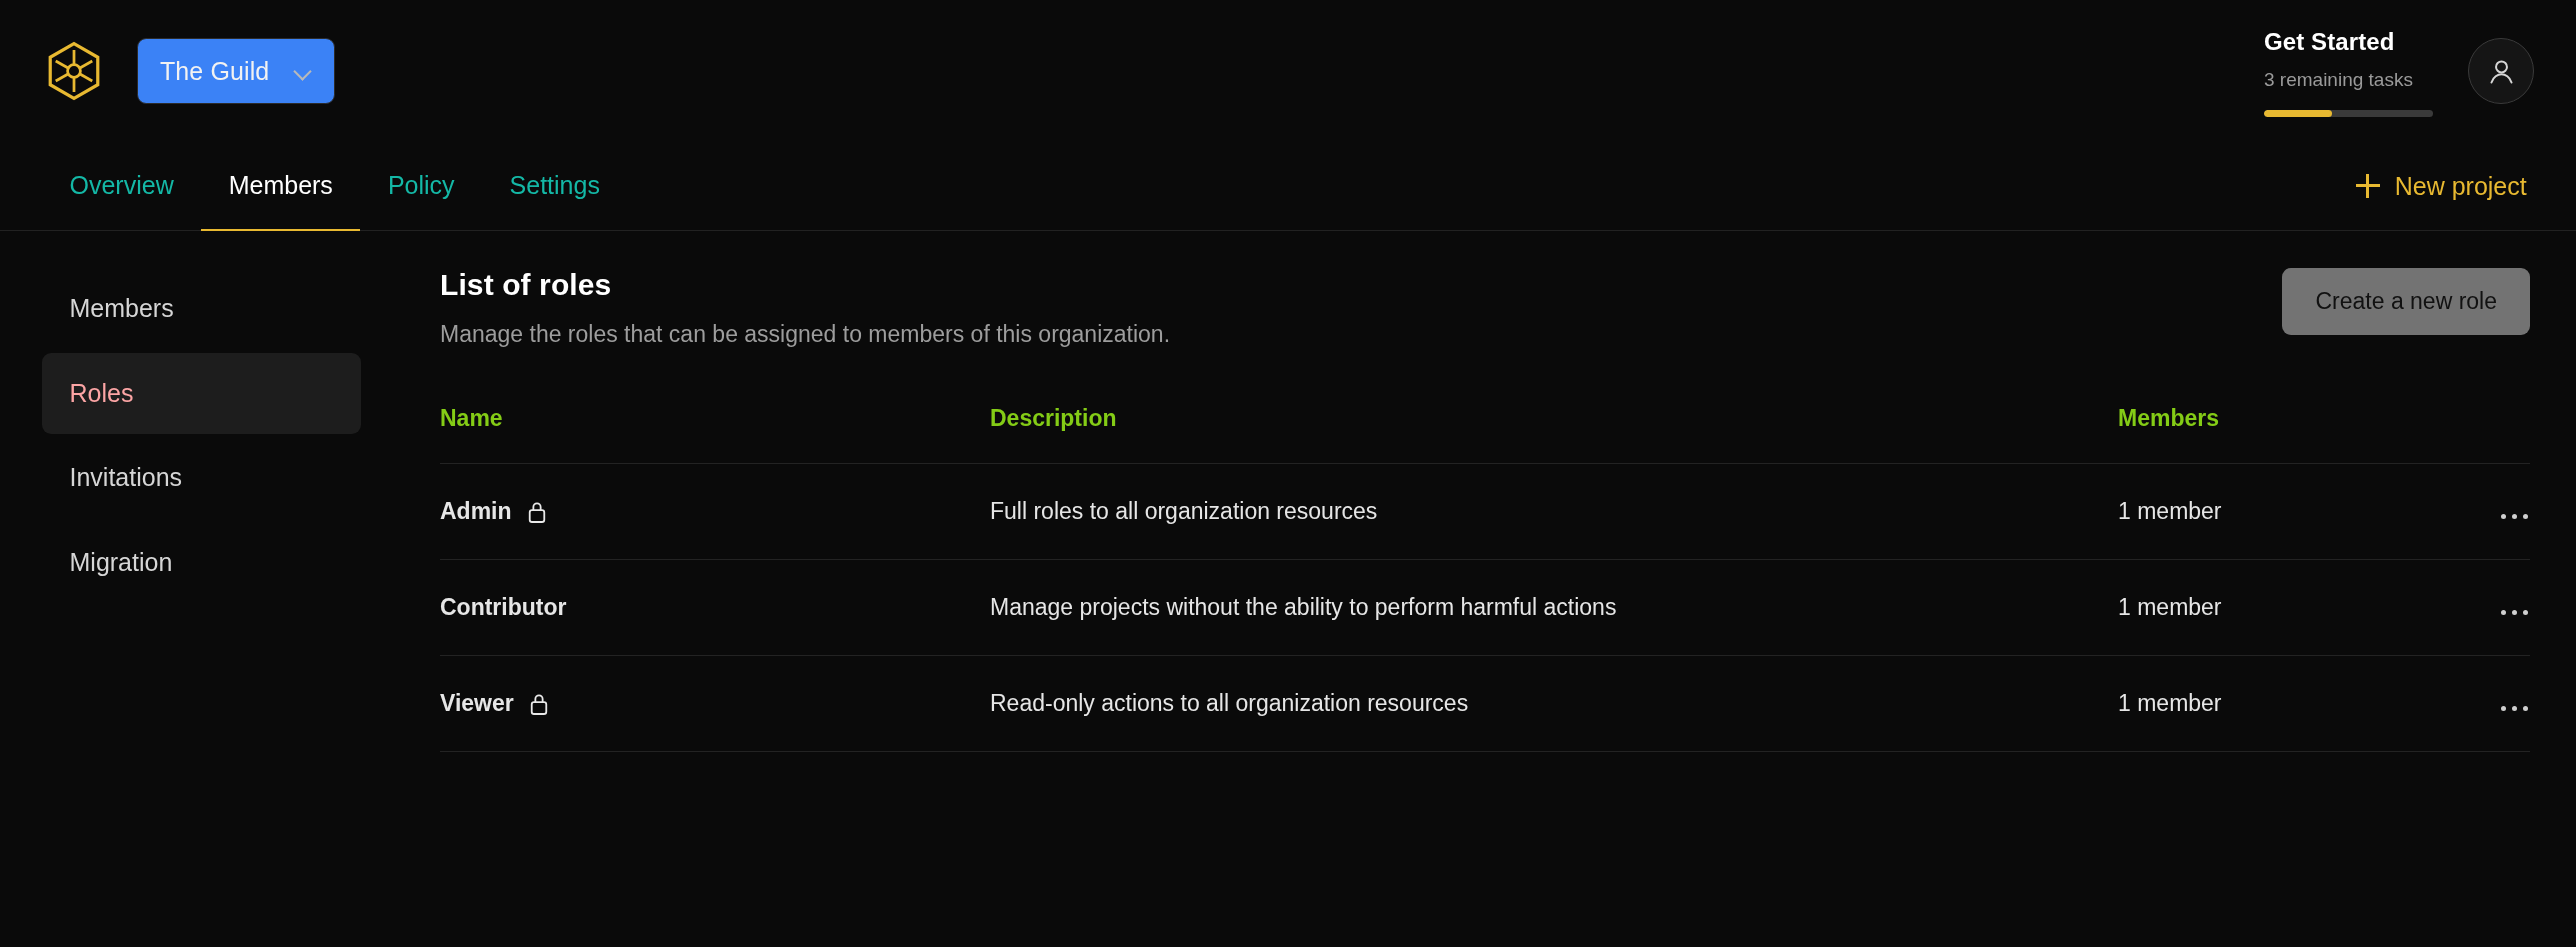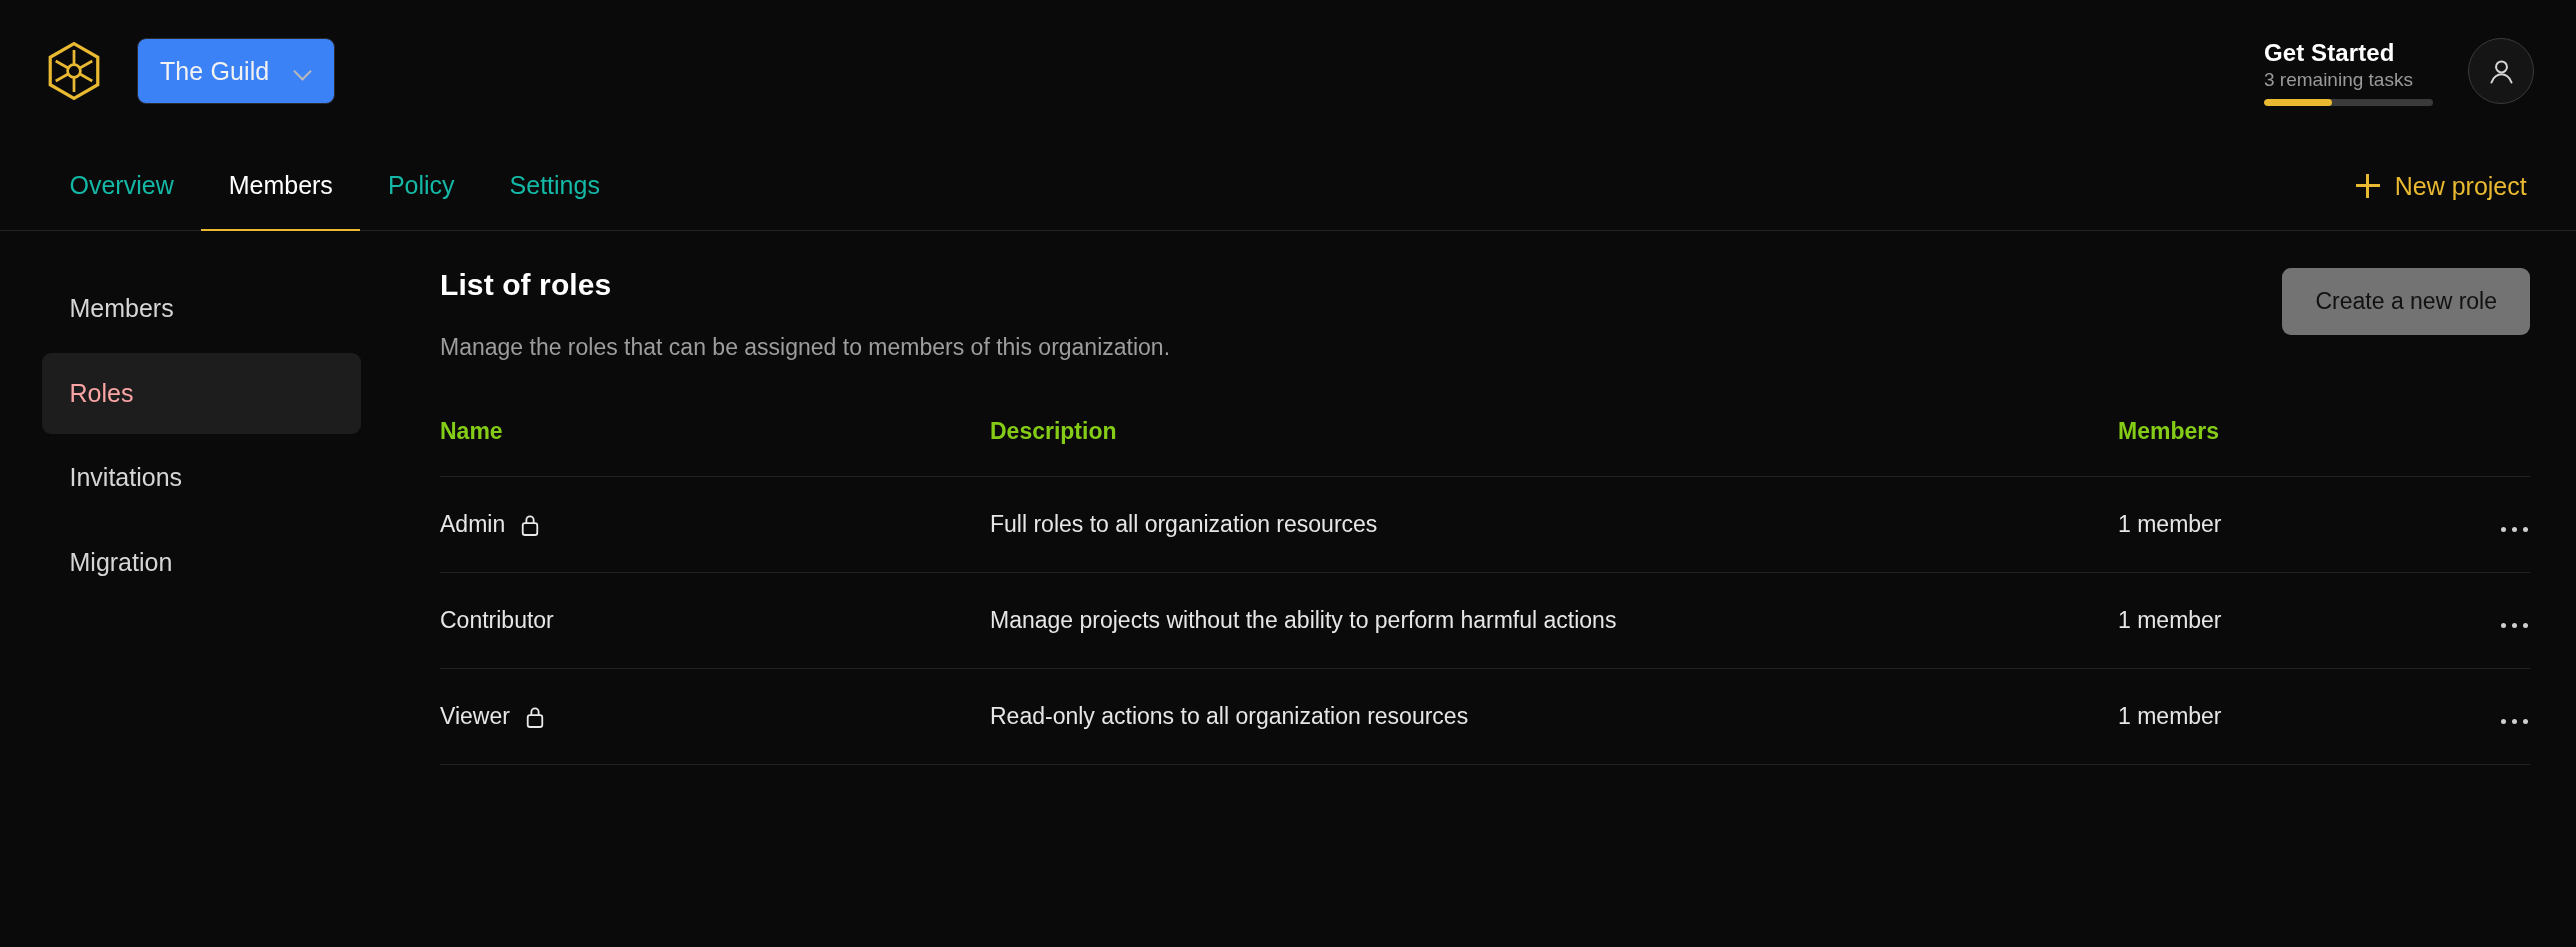--- a/index.html
+++ b/index.html
@@ -71,21 +71,21 @@
   .topbar-right {
     margin-left: auto;
     display: flex;
     align-items: center;
     gap: 35px;
   }
   .get-started {
     text-align: left;
     display: flex;
     flex-direction: column;
-    gap: 2px;
+    gap: 13px;
     padding-top: 2.7px;
   }
   .get-started .gs-title {
     font-size: 24px;
     font-weight: bold;
     color: #ffffff;
     letter-spacing: 0.1px;
   }
   .get-started .gs-sub {
     font-size: 19px;
@@ -208,21 +208,21 @@
     display: flex;
     align-items: flex-start;
   }
   .page-title {
     font-size: 30px;
     font-weight: bold;
     color: #ffffff;
     letter-spacing: 0.1px;
   }
   .page-sub {
-    margin-top: 32px;
+    margin-top: 19px;
     font-size: 23px;
     color: #9d9d9d;
   }
   .create-btn {
     margin-left: auto;
     background: #737373;
     color: #111111;
     font-size: 23px;
     border-radius: 9px;
     padding: 20px 33px;
@@ -255,20 +255,21 @@
   }
   .col-name { width: 550px; }
   .col-desc { width: auto; }
   .col-members { width: 302px; }
   .col-actions { width: 110px; }
   th.col-actions, td.col-actions { text-align: right; padding-right: 9.2px; }
   .name-cell {
     display: flex;
     align-items: center;
     gap: 13px;
+    font-weight: bold;
   }
   .lock-icon {
     display: inline-flex;
     align-items: center;
     justify-content: center;
     width: 24px;
     height: 26px;
   }
   .dots {
     display: inline-flex;

